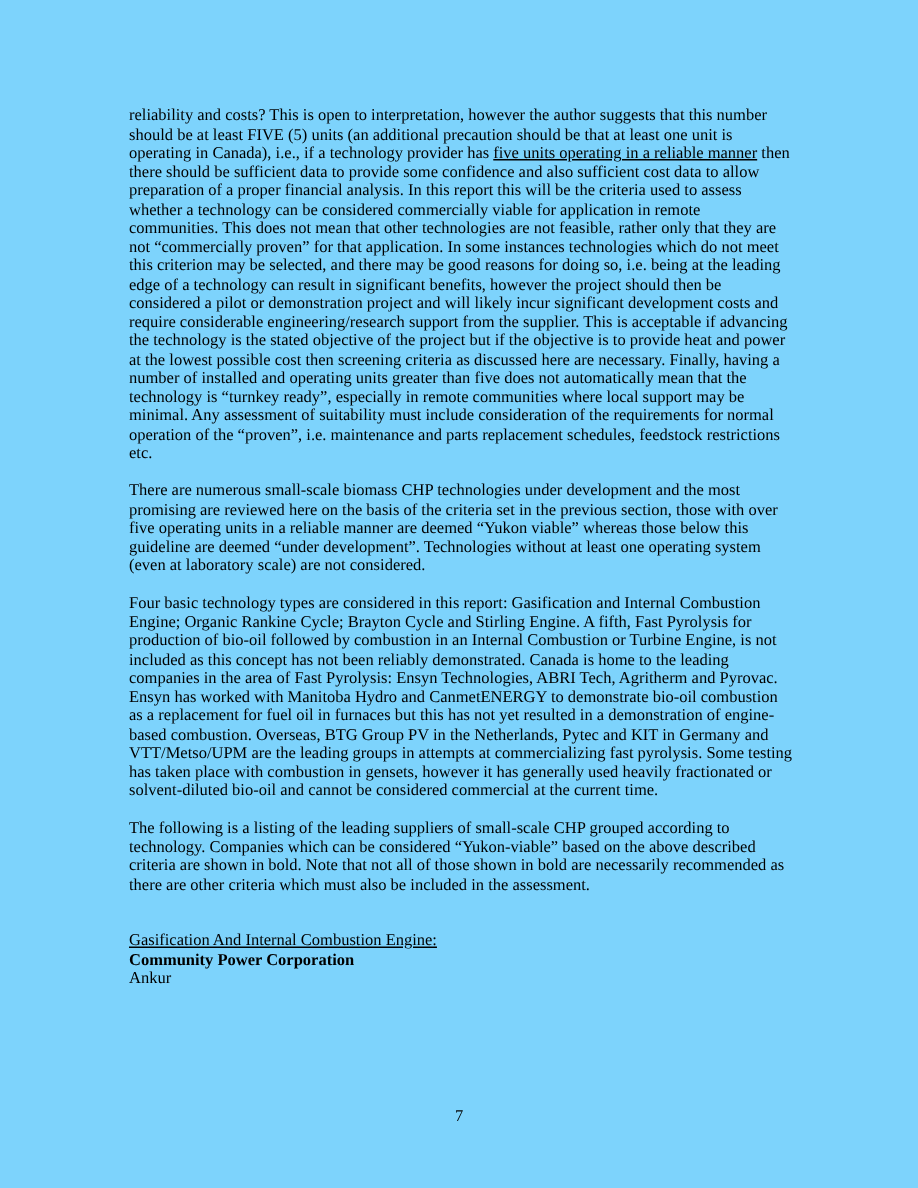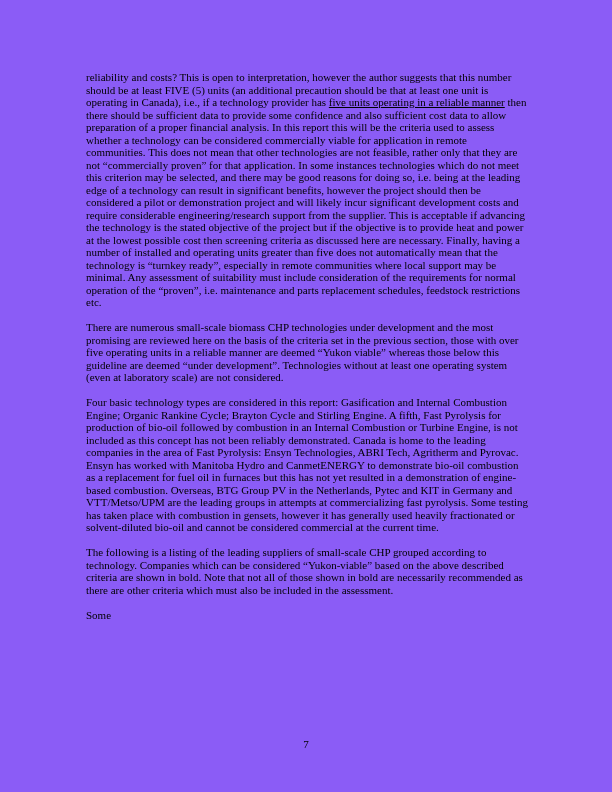--- a/index.html
+++ b/index.html
@@ -1,21 +1,21 @@
 <!DOCTYPE html>
 <html><head>
 <meta charset="utf-8">
 <style>
   * { margin: 0; padding: 0; box-sizing: border-box; }
   html, body { background: #ffffff; }
   .page {
     position: relative;
     width: 612px;
     height: 792px;
-    background: #8b5cf6;
+    background: #7dd3fc;
     overflow: hidden;
     font-family: "Liberation Serif", "DejaVu Serif", serif;
     color: #000000;
   }
   .content {
     position: absolute;
     top: 71px;
     left: 86px;
     width: 443px;
     font-size: 11px;
@@ -42,16 +42,18 @@
 </style>
 </head>
 <body>
 
 <div class="page">
   <div class="content">
     <p><span>reliability and costs? This is open to interpretation, however the author suggests that this number should be at least FIVE (5) units (an additional precaution should be that at least one unit is operating in Canada), i.e., if a technology provider has </span><span class="u">five units operating in a reliable manner</span><span> then there should be sufficient data to provide some confidence and also sufficient cost data to allow preparation of a proper financial analysis. In this report this will be the criteria used to assess whether a technology can be considered commercially viable for application in remote communities. This does not mean that other technologies are not feasible, rather only that they are not “commercially proven” for that application. In some instances technologies which do not meet this criterion may be selected, and there may be good reasons for doing so, i.e. being at the leading edge of a technology can result in significant benefits, however the project should then be considered a pilot or demonstration project and will likely incur significant development costs and require considerable engineering/research support from the supplier. This is acceptable if advancing the technology is the stated objective of the project but if the objective is to provide heat and power at the lowest possible cost then screening criteria as discussed here are necessary. Finally, having a number of installed and operating units greater than five does not automatically mean that the technology is “turnkey ready”, especially in remote communities where local support may be minimal. Any assessment of suitability must include consideration of the requirements for normal operation of the “proven”, i.e. maintenance and parts replacement schedules, feedstock restrictions etc.</span></p>
     <p>There are numerous small-scale biomass CHP technologies under development and the most promising are reviewed here on the basis of the criteria set in the previous section, those with over five operating units in a reliable manner are deemed “Yukon viable” whereas those below this guideline are deemed “under development”. Technologies without at least one operating system (even at laboratory scale) are not considered.</p>
     <p>Four basic technology types are considered in this report: Gasification and Internal Combustion Engine; Organic Rankine Cycle; Brayton Cycle and Stirling Engine. A fifth, Fast Pyrolysis for production of bio-oil followed by combustion in an Internal Combustion or Turbine Engine, is not included as this concept has not been reliably demonstrated. Canada is home to the leading companies in the area of Fast Pyrolysis: Ensyn Technologies, ABRI Tech, Agritherm and Pyrovac. Ensyn has worked with Manitoba Hydro and CanmetENERGY to demonstrate bio-oil combustion as a replacement for fuel oil in furnaces but this has not yet resulted in a demonstration of engine-based combustion. Overseas, BTG Group PV in the Netherlands, Pytec and KIT in Germany and VTT/Metso/UPM are the leading groups in attempts at commercializing fast pyrolysis. Some testing has taken place with combustion in gensets, however it has generally used heavily fractionated or solvent-diluted bio-oil and cannot be considered commercial at the current time.</p>
     <p>The following is a listing of the leading suppliers of small-scale CHP grouped according to technology. Companies which can be considered “Yukon-viable” based on the above described criteria are shown in bold. Note that not all of those shown in bold are necessarily recommended as there are other criteria which must also be included in the assessment.</p>
-    <div class="supplier">Some</div>
+    <div class="section-heading">Gasification And Internal Combustion Engine:</div>
+    <div class="supplier bold">Community Power Corporation</div>
+    <div class="supplier">Ankur</div>
   </div>
   <div class="page-number">7</div>
 </div>
 
 </body></html>

